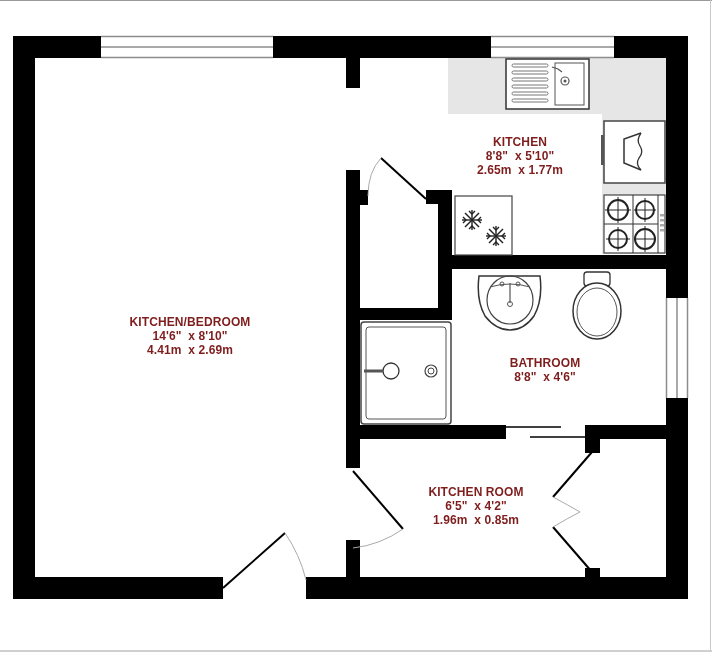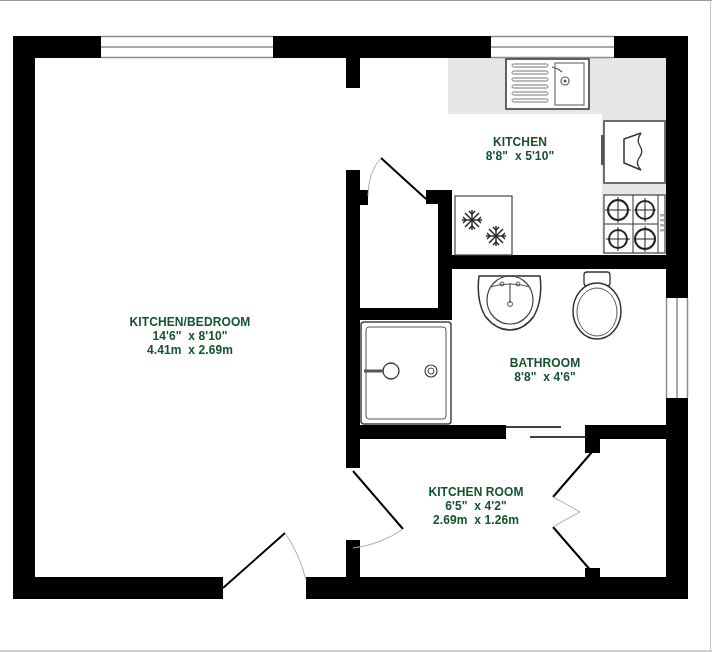--- a/index.html
+++ b/index.html
@@ -1,21 +1,21 @@
 <!DOCTYPE html>
 <html><head>
   <meta charset="utf-8">
   <style>
     html, body { margin: 0; padding: 0; background: #ffffff; }
     body { width: 712px; height: 652px; overflow: hidden; position: relative; font-family: "Liberation Sans", sans-serif; }
     .frame-top { position: absolute; left: 0; top: 0; width: 712px; height: 1px; background: #9a9a9a; }
     .frame-bottom { position: absolute; left: 0; top: 650px; width: 712px; height: 2px; background: #d0d0d0; }
     .frame-right { position: absolute; left: 710px; top: 0; width: 1px; height: 652px; background: #c8c8c8; }
     svg.plan { position: absolute; left: 0; top: 0; }
-    .label { position: absolute; text-align: center; color: #14532d; font-weight: bold; font-size: 12px; line-height: 14px; letter-spacing: 0.1px; }
+    .label { position: absolute; text-align: center; color: #7f1d1d; font-weight: bold; font-size: 12px; line-height: 14px; letter-spacing: 0.1px; }
     .label span { display: block; }
   </style>
 </head>
 <body>
 
 <div class="frame-top"></div>
 <div class="frame-right"></div>
 <div class="frame-bottom"></div>
 
 <svg class="plan" width="712" height="652" viewBox="0 0 712 652">
@@ -207,30 +207,31 @@
     <circle cx="391" cy="371" r="8" fill="#fff" stroke="#333" stroke-width="1.3"></circle>
     <line x1="364" y1="371" x2="383" y2="371" stroke="#555" stroke-width="3"></line>
     <circle cx="431" cy="371" r="6" fill="none" stroke="#444" stroke-width="1.2"></circle>
     <circle cx="431" cy="371" r="3" fill="none" stroke="#444" stroke-width="1"></circle>
   </g>
 </svg>
 
 <div class="label" style="left:440px; top:135px; width:160px;">
   <span>KITCHEN</span>
   <span style="white-space:pre;">8'8"  x 5'10"</span>
+  <span style="white-space:pre;">2.65m  x 1.77m</span>
 </div>
 
 <div class="label" style="left:100px; top:315px; width:180px;">
   <span>KITCHEN/BEDROOM</span>
   <span style="white-space:pre;">14'6"  x 8'10"</span>
   <span style="white-space:pre;">4.41m  x 2.69m</span>
 </div>
 
 <div class="label" style="left:470px; top:356px; width:150px;">
   <span>BATHROOM</span>
   <span style="white-space:pre;">8'8"  x 4'6"</span>
 </div>
 
 <div class="label" style="left:396px; top:485px; width:160px;">
   <span>KITCHEN ROOM</span>
   <span style="white-space:pre;">6'5"  x 4'2"</span>
-  <span style="white-space:pre;">2.69m  x 1.26m</span>
+  <span style="white-space:pre;">1.96m  x 0.85m</span>
 </div>
 
 </body></html>

